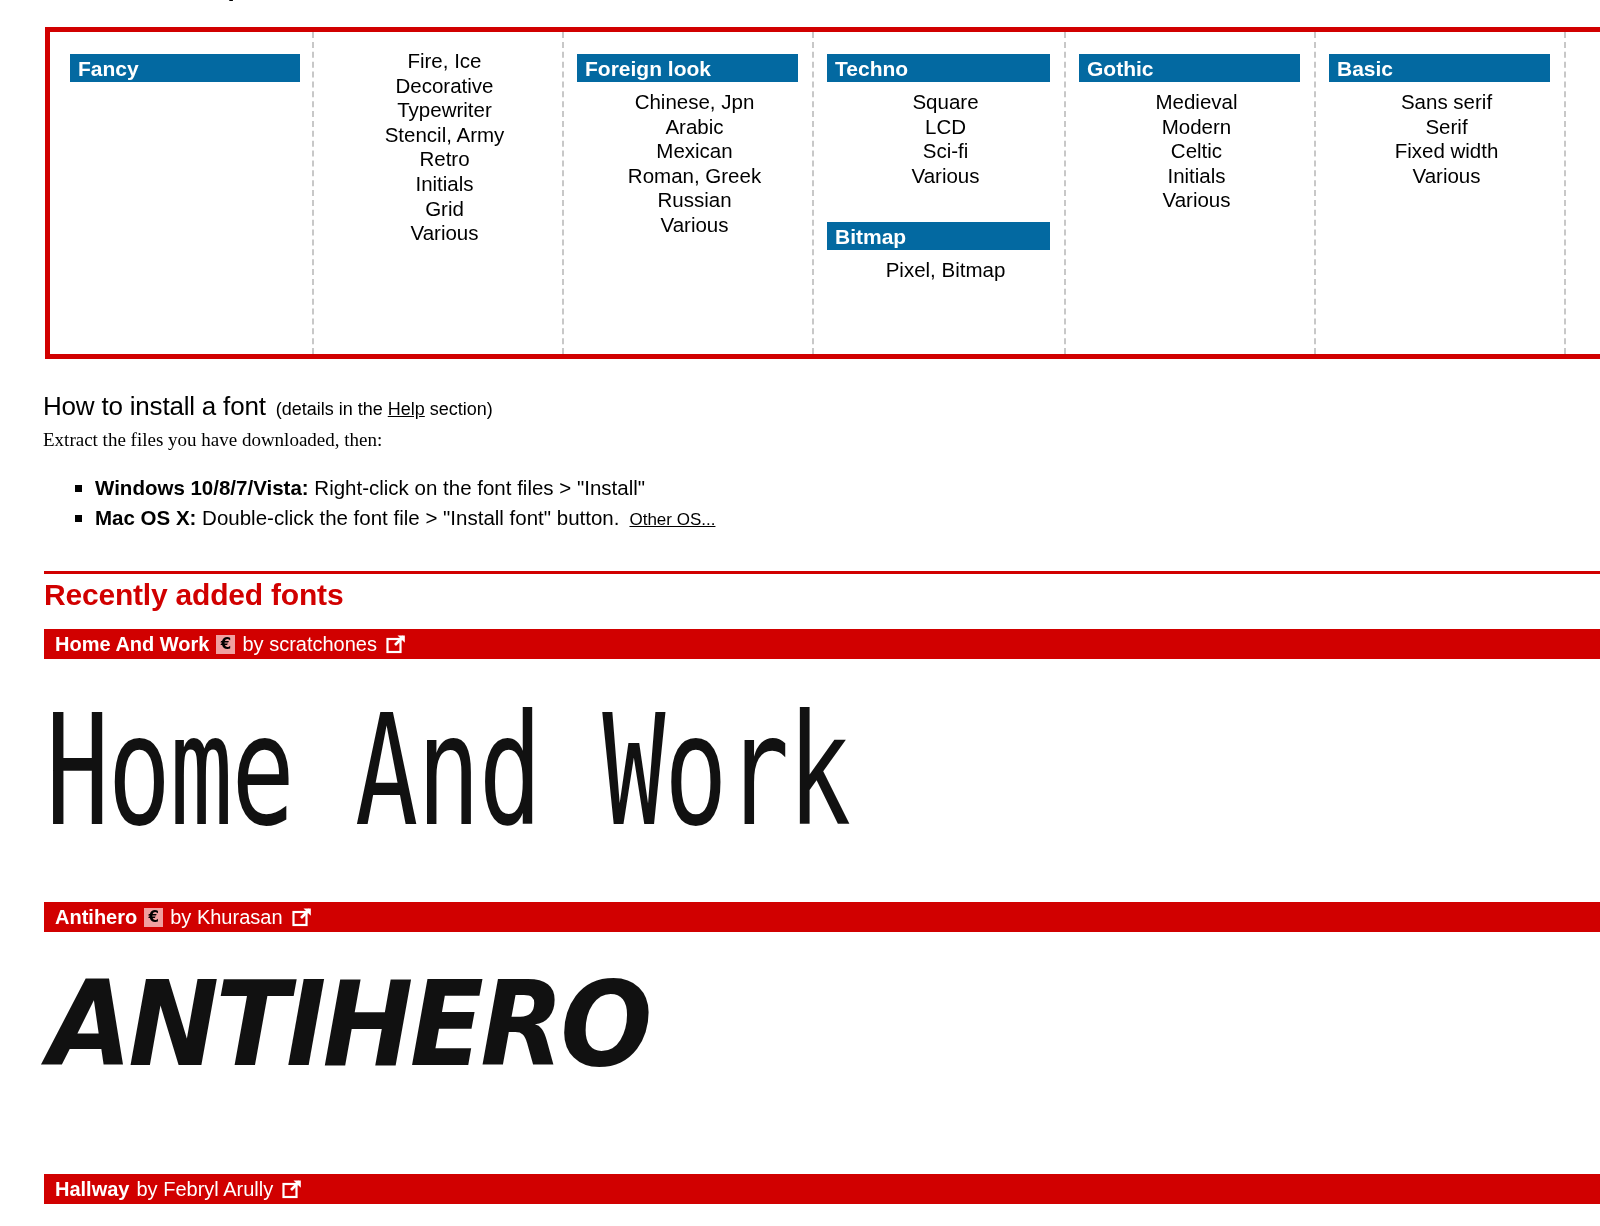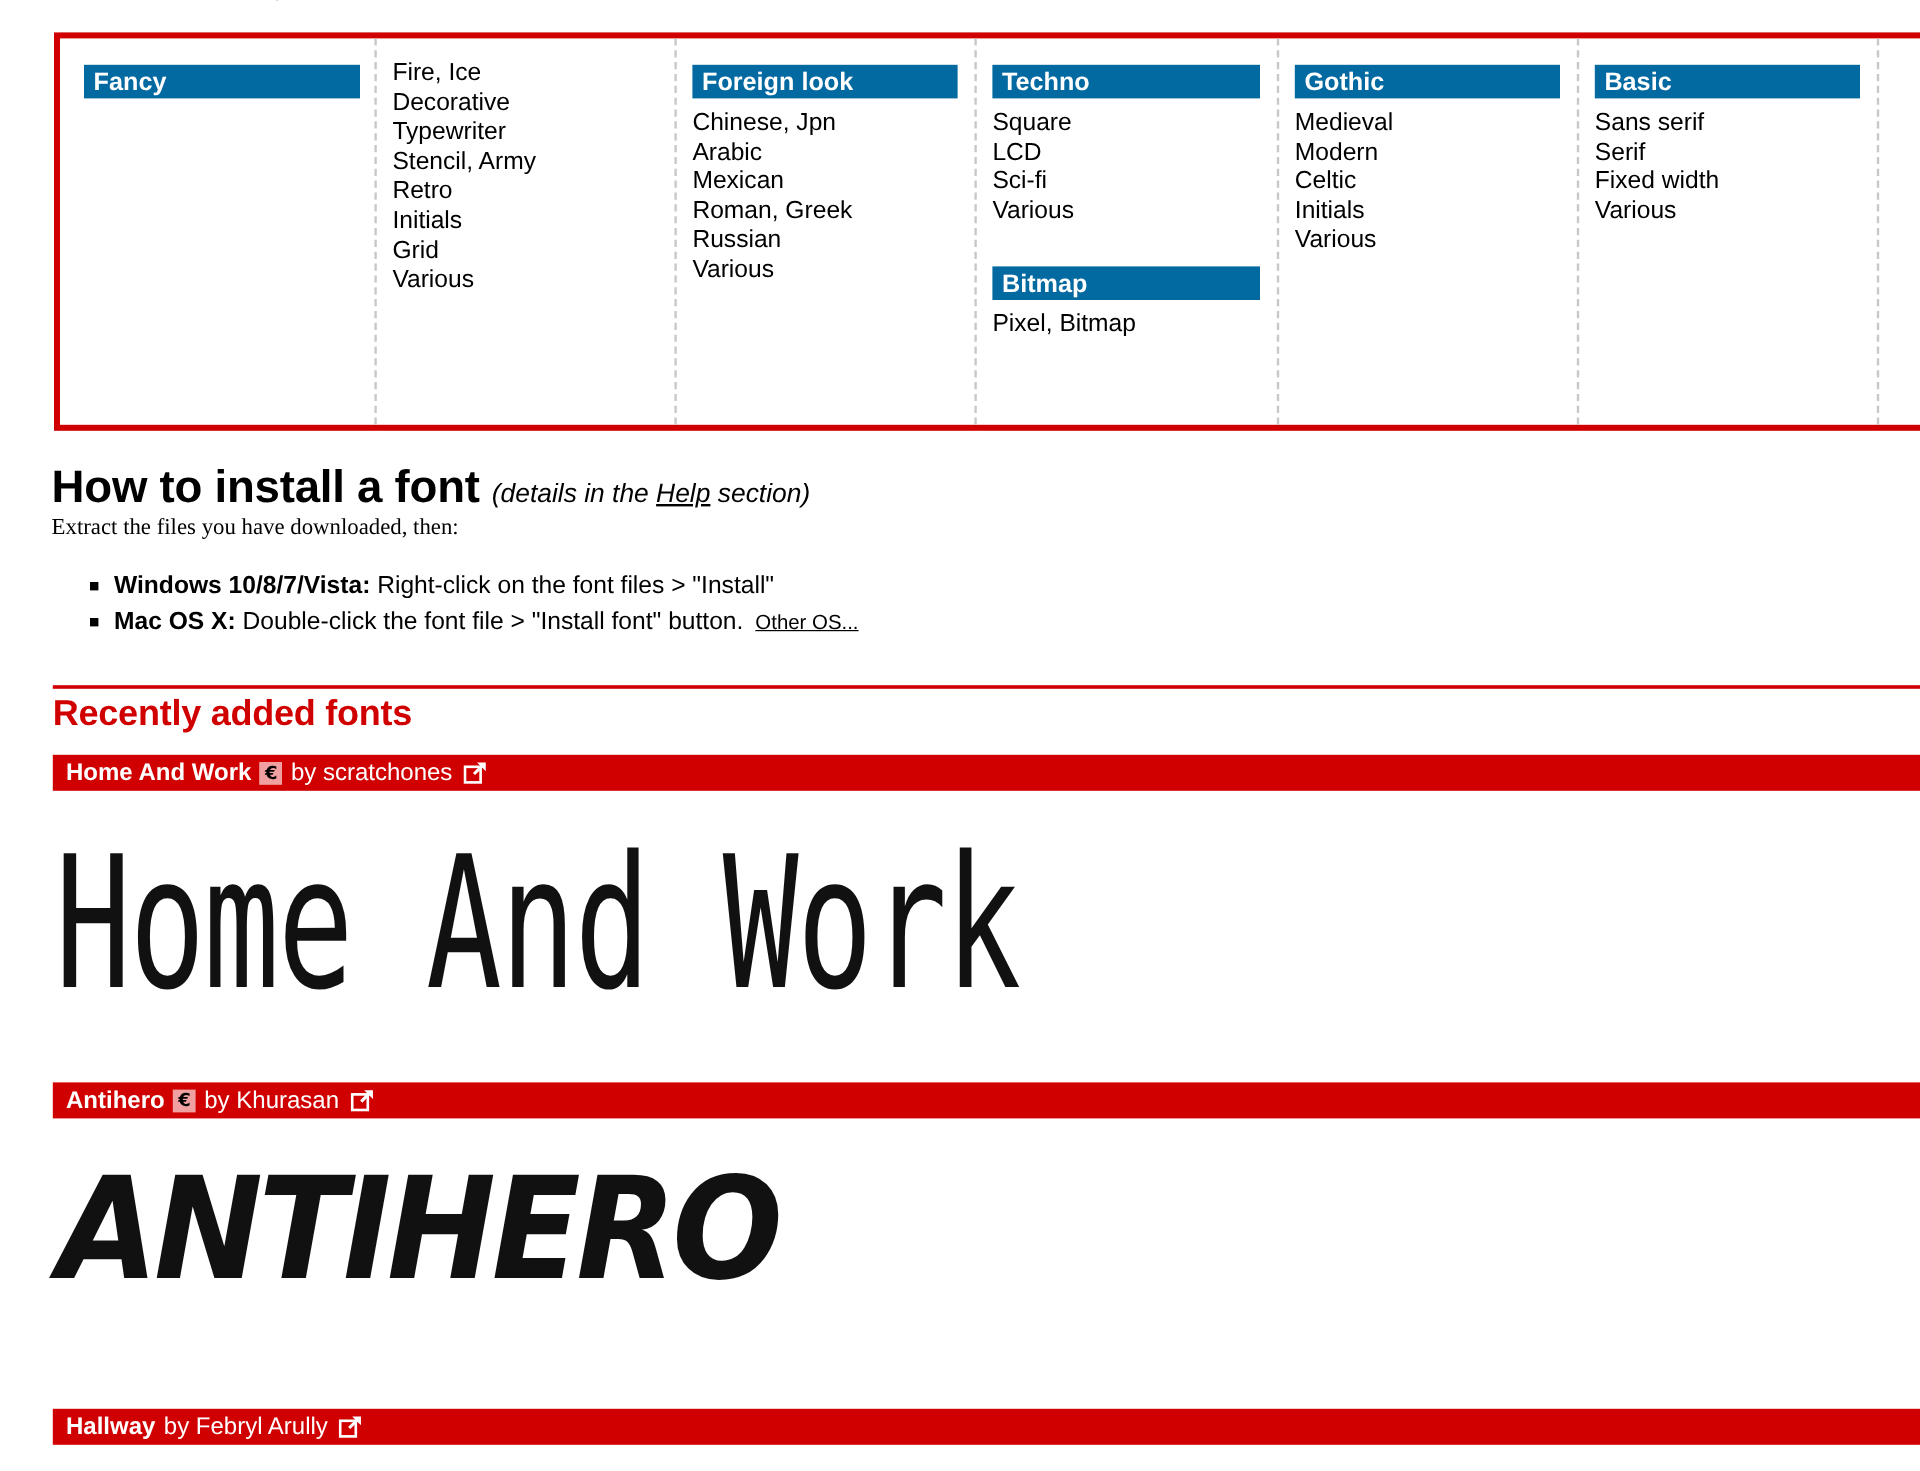--- a/index.html
+++ b/index.html
@@ -74,20 +74,21 @@
   .cat-col.c4 .cat-head,
   .cat-col.c5 .cat-head,
   .cat-col.c6 .cat-head { margin-left: 13px; margin-right: 14px; }
 
   .cat-list {
     list-style: none;
     margin: 0;
     padding: 0 0 0 20px;
     font-size: 20.5px;
     line-height: 24.6px;
+    text-align: center;
   }
   .cat-col.c2 .cat-list { padding-left: 13px; padding-top: 9px; }
   .cat-col.c3 .cat-list,
   .cat-col.c4 .cat-list,
   .cat-col.c5 .cat-list,
   .cat-col.c6 .cat-list { padding-left: 13px; }
   .cat-list li { white-space: nowrap; }
   .cat-list a { color: #000; text-decoration: none; }
 
   .cat-head.second { margin-top: 34px; }
@@ -98,29 +99,28 @@
     left: 43px;
     top: 388px;
     width: 1520px;
   }
   .install-title-row {
     display: flex;
     align-items: baseline;
     gap: 10px;
   }
   .install-title {
-    font-size: 38px;
-    font-weight: bold;
+    font-size: 26px;
+    font-weight: normal;
     line-height: 36px;
     letter-spacing: -0.2px;
   }
   .install-sub {
-    font-size: 22px;
+    font-size: 18px;
     line-height: 24px;
-    font-style: italic;
   }
   .install-sub .lnk {
     text-decoration: underline;
     color: #000;
   }
   .install-extract {
     font-size: 19px;
     line-height: 26px;
     margin-top: 3px;
     font-family: Liberation Serif, serif;

